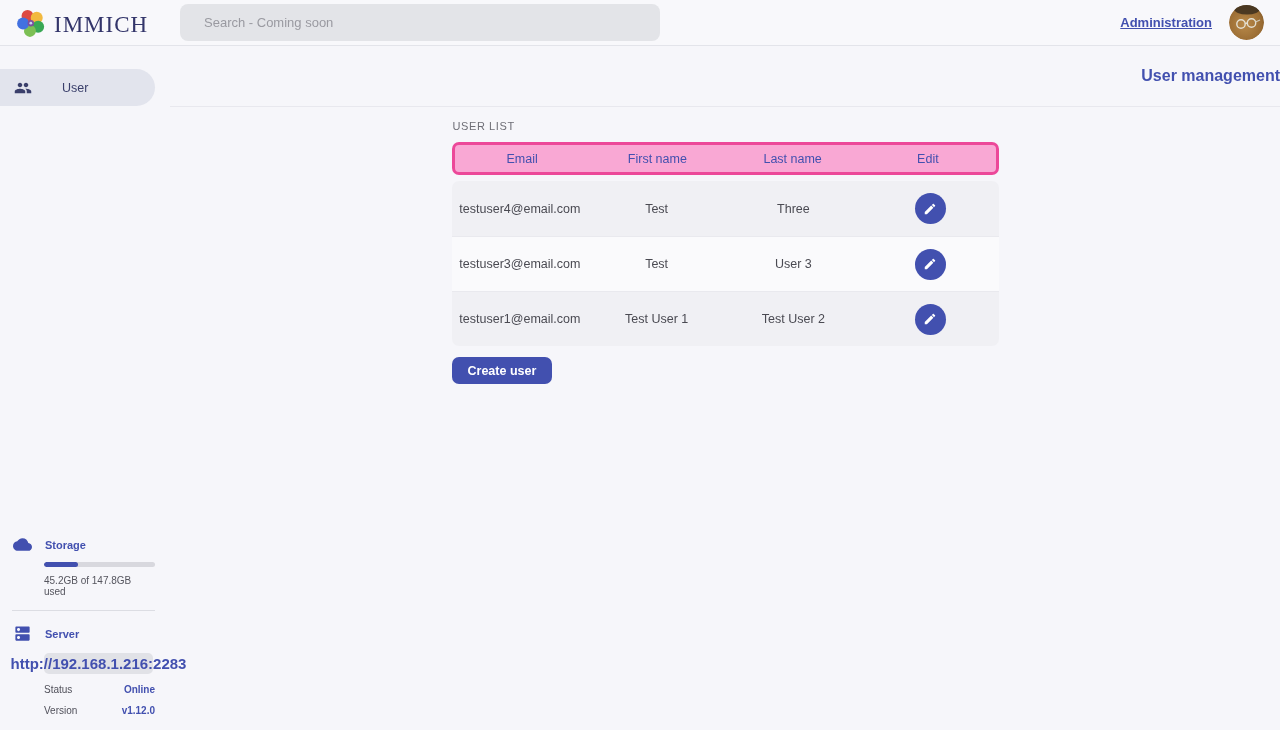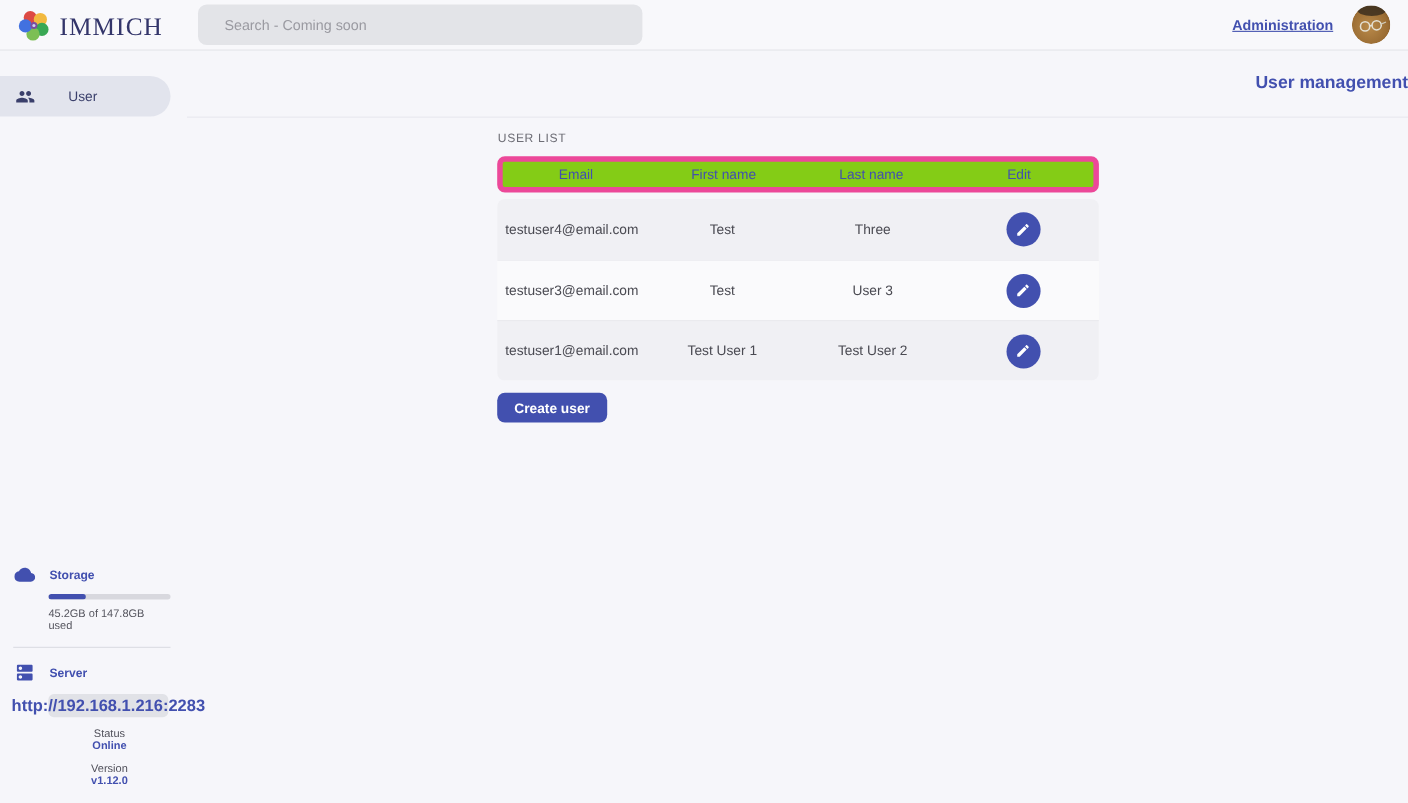--- a/index.html
+++ b/index.html
@@ -23,21 +23,21 @@
   .brand-text {
     font-family: "Liberation Serif", serif;
     font-size: 23px;
     letter-spacing: 1px;
     color: #33356a;
     font-weight: 500;
   }
   .search {
     position: absolute;
     left: 180px; top: 4px;
-    width: 404px; height: 37px;
+    width: 480px; height: 37px;
     background: #e3e4e8;
     border: none; outline: none;
     border-radius: 8px;
     padding: 0 24px;
     font-size: 13px;
     font-family: "Liberation Sans", sans-serif;
     color: #55555e;
   }
   .search::placeholder { color: #9a9aa1; }
   .topbar-right { margin-left: auto; display: flex; align-items: center; gap: 17px; }
@@ -90,21 +90,21 @@
     width: 109px; height: 21px;
     background: #e1e2e7;
     border-radius: 5px;
     display: flex; align-items: center; justify-content: center;
     font-size: 15px; font-weight: 700; color: #4250af;
     white-space: nowrap;
   }
   .kv-row {
     margin: 10px 0 0 44px;
     width: 111px;
-    display: flex; justify-content: space-between; align-items: center; flex-direction: column;
+    display: flex; justify-content: space-between; align-items: flex-end;
   }
   .kv-label { font-size: 10px; color: #50505a; }
   .kv-value { font-size: 10px; font-weight: 700; color: #4250af; }
   
   .main { flex: 1; }
   .page-header {
     height: 61px;
     border-bottom: 1px solid #e8e8ee;
     display: flex; align-items: center;
     padding-left: 22px;
@@ -114,22 +114,22 @@
   .content-col { width: 547px; margin: 0 auto; padding-top: 13px; }
   .section-label {
     font-size: 11px;
     font-weight: 500;
     color: #6e6e76;
     letter-spacing: 0.6px;
     margin: 0 0 10px 1px;
   }
   .table-header {
     height: 33px;
-    background: #84cc16;
-    border: 5px solid #ec4899;
+    background: #f9a8d4;
+    border: 3px solid #ec4899;
     border-radius: 7px;
     display: grid;
     grid-template-columns: repeat(4, 1fr);
     align-items: center;
     text-align: center;
     color: #4250af;
     font-size: 12.5px;
     font-weight: 500;
   }
   .table-rows { margin-top: 6px; border-radius: 7px; overflow: hidden; }

